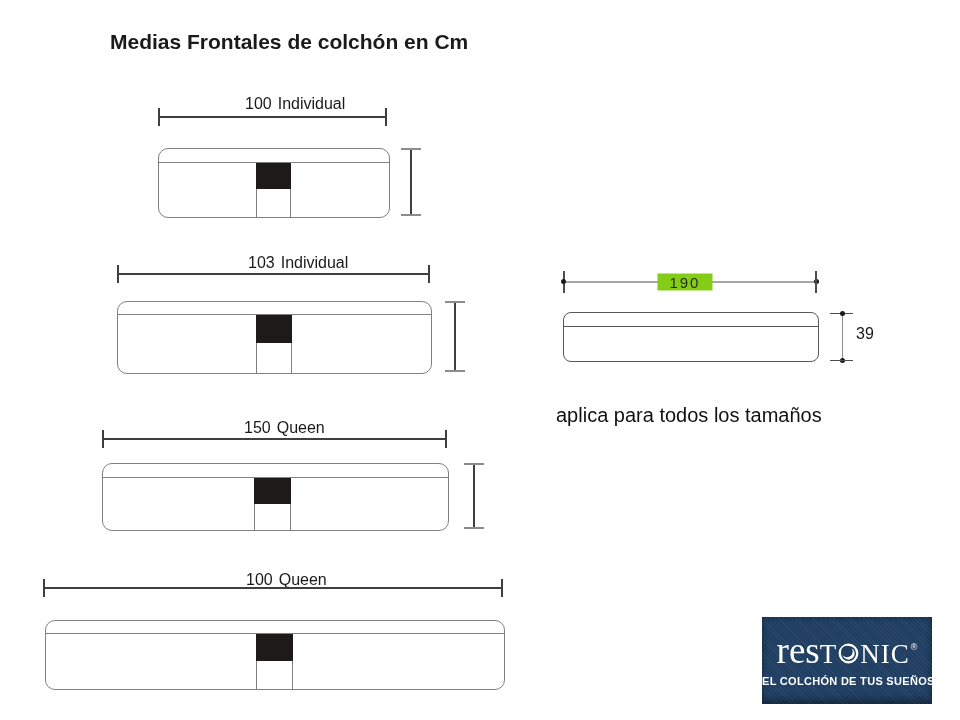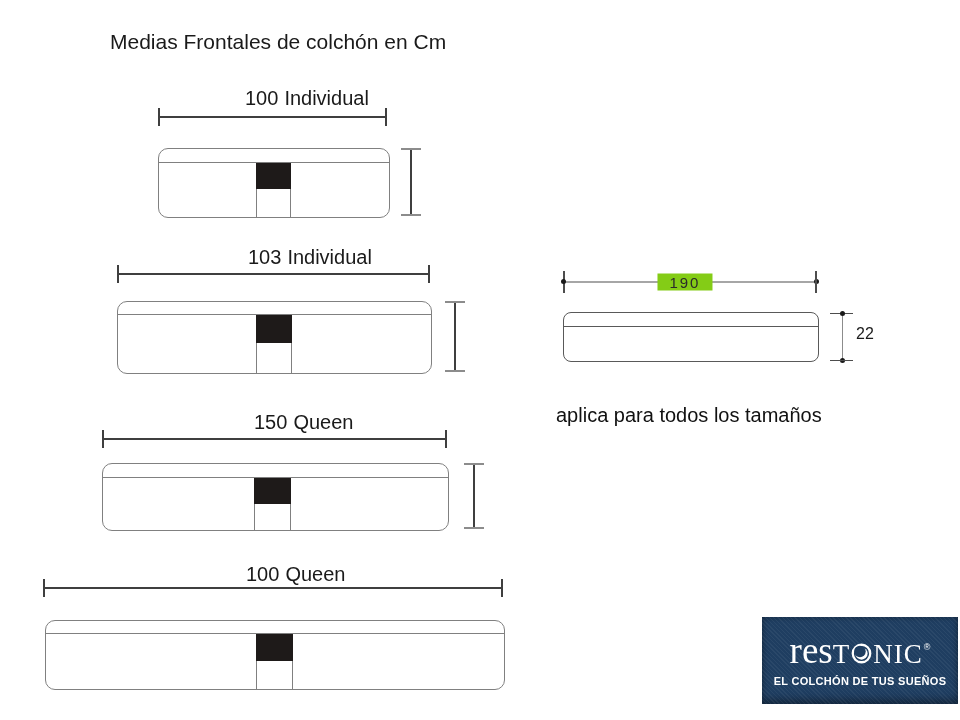--- a/index.html
+++ b/index.html
@@ -3,28 +3,28 @@
 <meta charset="utf-8">
 <style>
   html,body{margin:0;padding:0;background:#fff;}
   .canvas{
     position:relative;width:960px;height:720px;background:#ffffff;
     font-family:"Liberation Sans",sans-serif;overflow:hidden;
   }
   
   .title{
     position:absolute;left:110px;top:30px;margin:0;
-    font-size:21px;font-weight:400;color:#1a1a1a;white-space:nowrap;
+    font-size:21px;font-weight:700;color:#1a1a1a;white-space:nowrap;
   }
   
-  .dlabel{position:absolute;font-size:20px;color:#1a1a1a;white-space:nowrap;}
+  .dlabel{position:absolute;font-size:16px;color:#1a1a1a;white-space:nowrap;margin-top:8px;}
   .dlabel .num{margin-right:6px;}
   .lab1{left:245px;top:87px}
   .lab2{left:248px;top:246px}
-  .lab3{left:254px;top:411px}
+  .lab3{left:244px;top:411px}
   .lab4{left:246px;top:563px}
   
   .hdim{position:absolute;height:2px;background:#3f3f3f;}
   .hdim::before,.hdim::after{
     content:"";position:absolute;width:2px;height:18px;top:-8px;background:#3f3f3f;
   }
   .hdim::before{left:0}
   .hdim::after{right:0}
   .hd1{left:158px;top:116px;width:229px}
   .hd2{left:117px;top:273px;width:313px}
@@ -81,21 +81,21 @@
   .svdim::before{top:0}
   .svdim::after{bottom:0}
   .svdim .dot{position:absolute;width:5px;height:5px;border-radius:50%;background:#1a1a1a;left:-2px;}
   .svdim .dot-t{top:-2px}
   .svdim .dot-b{bottom:-2px}
   .svdim-label{position:absolute;left:856px;top:325px;font-size:16px;color:#1a1a1a;}
   
   .note{position:absolute;left:556px;top:401px;font-size:20px;color:#111;line-height:29px;}
   
   .logo{
-    position:absolute;left:762px;top:617px;width:196px;height:87px;background:#1f3e61;
+    position:absolute;left:762px;top:617px;width:170px;height:87px;background:#1f3e61;
     box-shadow:inset 0 -5px 7px rgba(0,0,0,0.35), inset 0 2px 4px rgba(0,0,0,0.18);
     overflow:hidden;
   }
   .logo::before{
     content:"";position:absolute;inset:0;
     background:repeating-linear-gradient(45deg, rgba(255,255,255,0.05) 0px, rgba(255,255,255,0.05) 1px, transparent 1px, transparent 3px);
   }
   .logo-word{
     position:absolute;left:0;right:0;top:12px;text-align:center;color:#fff;
     font-family:"Liberation Serif",serif;white-space:nowrap;line-height:1.2;
@@ -164,21 +164,21 @@
     <div class="dot dot-r"></div>
     <span class="sdim-label">190</span>
   </div>
   <div class="smat">
     <div class="pillow"></div>
   </div>
   <div class="svdim">
     <div class="dot dot-t"></div>
     <div class="dot dot-b"></div>
   </div>
-  <span class="svdim-label">22</span>
+  <span class="svdim-label">39</span>
 
   <div class="note">
     <div>aplica para todos los tamaños</div>
   </div>
 
   <div class="logo">
     <div class="logo-word"><span class="lw-res">res</span><span class="lw-caps">T</span><svg class="moon-o" viewBox="0 0 24 24" aria-hidden="true">
           <circle cx="12" cy="12" r="10" fill="none" stroke="#ffffff" stroke-width="2.6"></circle>
           <circle cx="12" cy="12" r="7" fill="#ffffff"></circle>
           <circle cx="10.2" cy="9.6" r="6.6" fill="#1f3e61"></circle>

